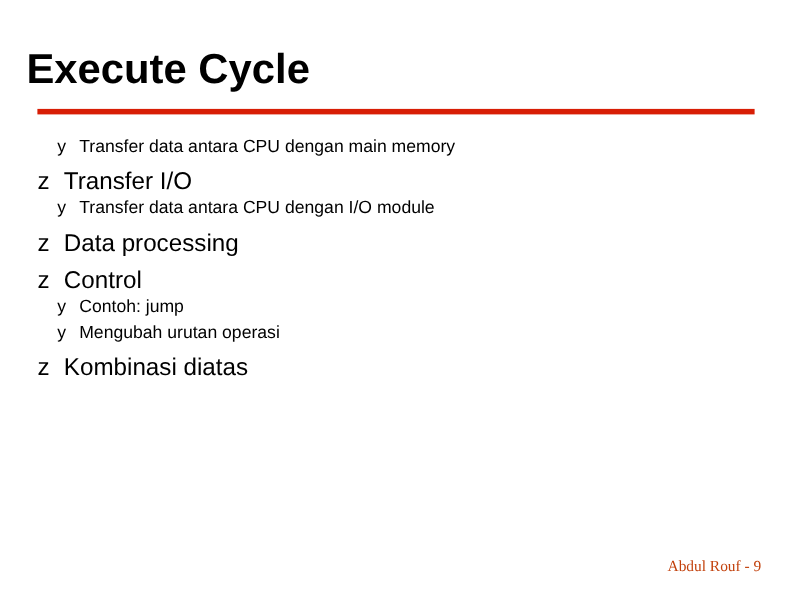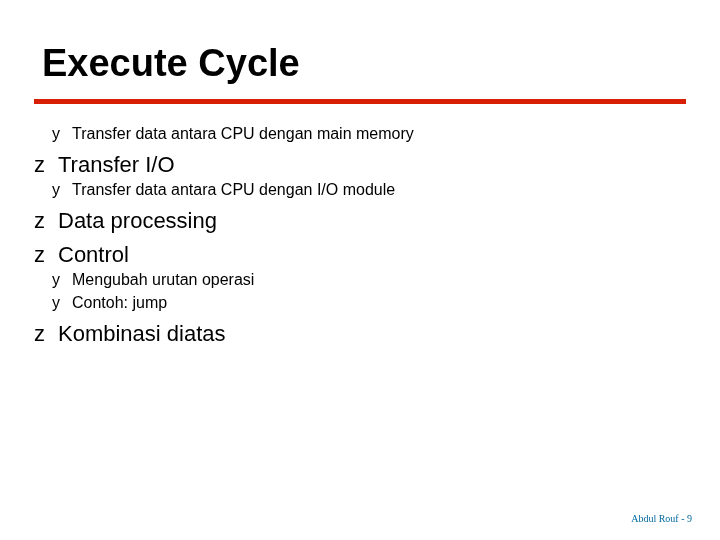--- a/index.html
+++ b/index.html
@@ -12,21 +12,21 @@
     color: #000;
     overflow: hidden;
   }
   .slide {
     position: relative;
     width: 720px;
     height: 540px;
     box-sizing: border-box;
   }
   .title-area {
-    padding: 42px 0 0 42px;
+    padding: 42px 0 0 24px;
   }
   .title {
     font-family: "Arial Black", Arial, sans-serif;
     font-weight: 900;
     font-size: 38px;
     letter-spacing: 0px;
     color: #000;
     margin: 0;
   }
   .rule {
@@ -63,22 +63,22 @@
     display: inline-block;
     width: 20px;
     font-family: "Segoe UI Symbol", Arial, sans-serif;
     font-weight: normal;
     color: #000;
   }
   .footer {
     position: absolute;
     right: 28px;
     bottom: 16px;
-    font-size: 10px;
-    color: #0369a1;
+    font-size: 14px;
+    color: #c2410c;
     font-family: "Times New Roman", Times, serif;
   }
 </style>
 </head>
 <body>
 
 <div class="slide">
 
   <div class="title-area">
     <h1 class="title">Execute Cycle</h1>
@@ -100,24 +100,24 @@
     </div>
 
     <div class="lvl1">
       <span class="bullet">z</span><span>Data processing</span>
     </div>
 
     <div class="lvl1">
       <span class="bullet">z</span><span>Control</span>
     </div>
     <div class="lvl2">
-      <span class="bullet">y</span><span>Mengubah urutan operasi</span>
+      <span class="bullet">y</span><span>Contoh: jump</span>
     </div>
     <div class="lvl2">
-      <span class="bullet">y</span><span>Contoh: jump</span>
+      <span class="bullet">y</span><span>Mengubah urutan operasi</span>
     </div>
 
     <div class="lvl1">
       <span class="bullet">z</span><span>Kombinasi diatas</span>
     </div>
 
   </div>
 
   <div class="footer">Abdul Rouf - 9</div>
 

